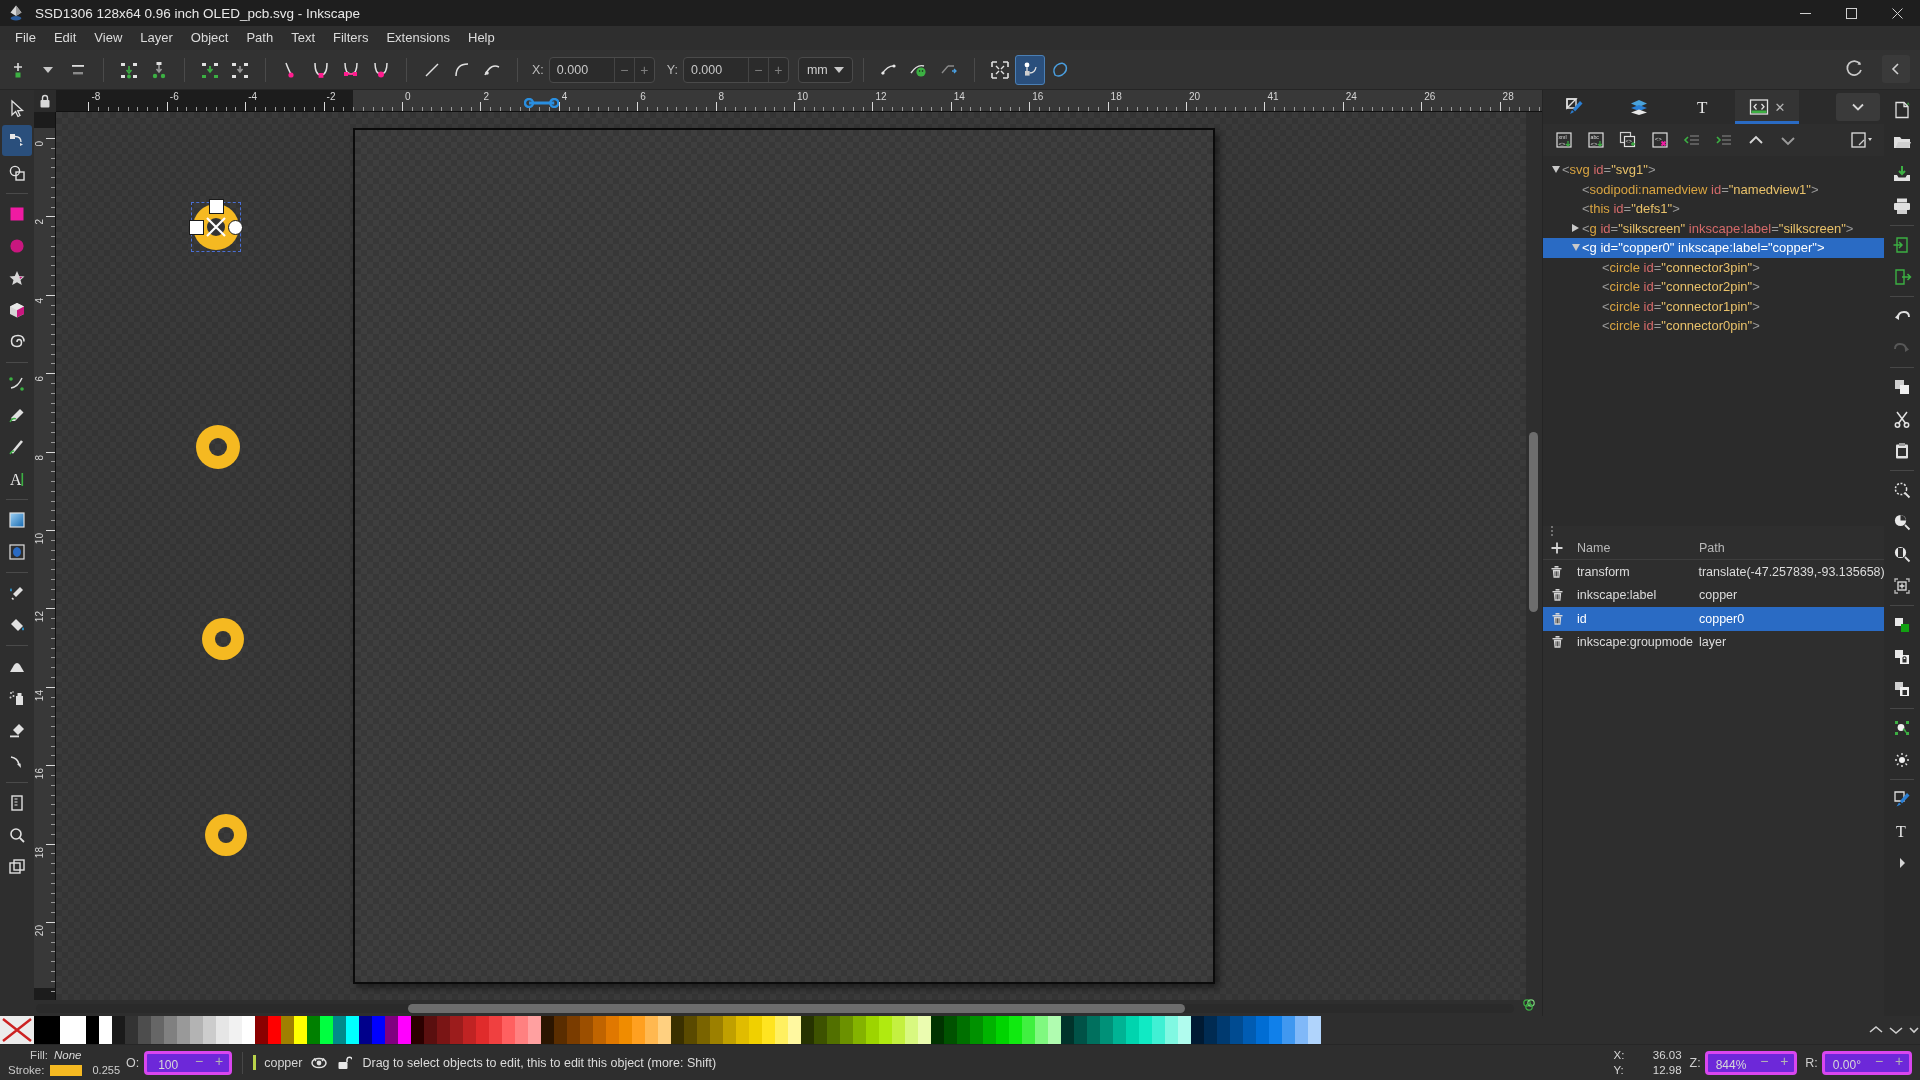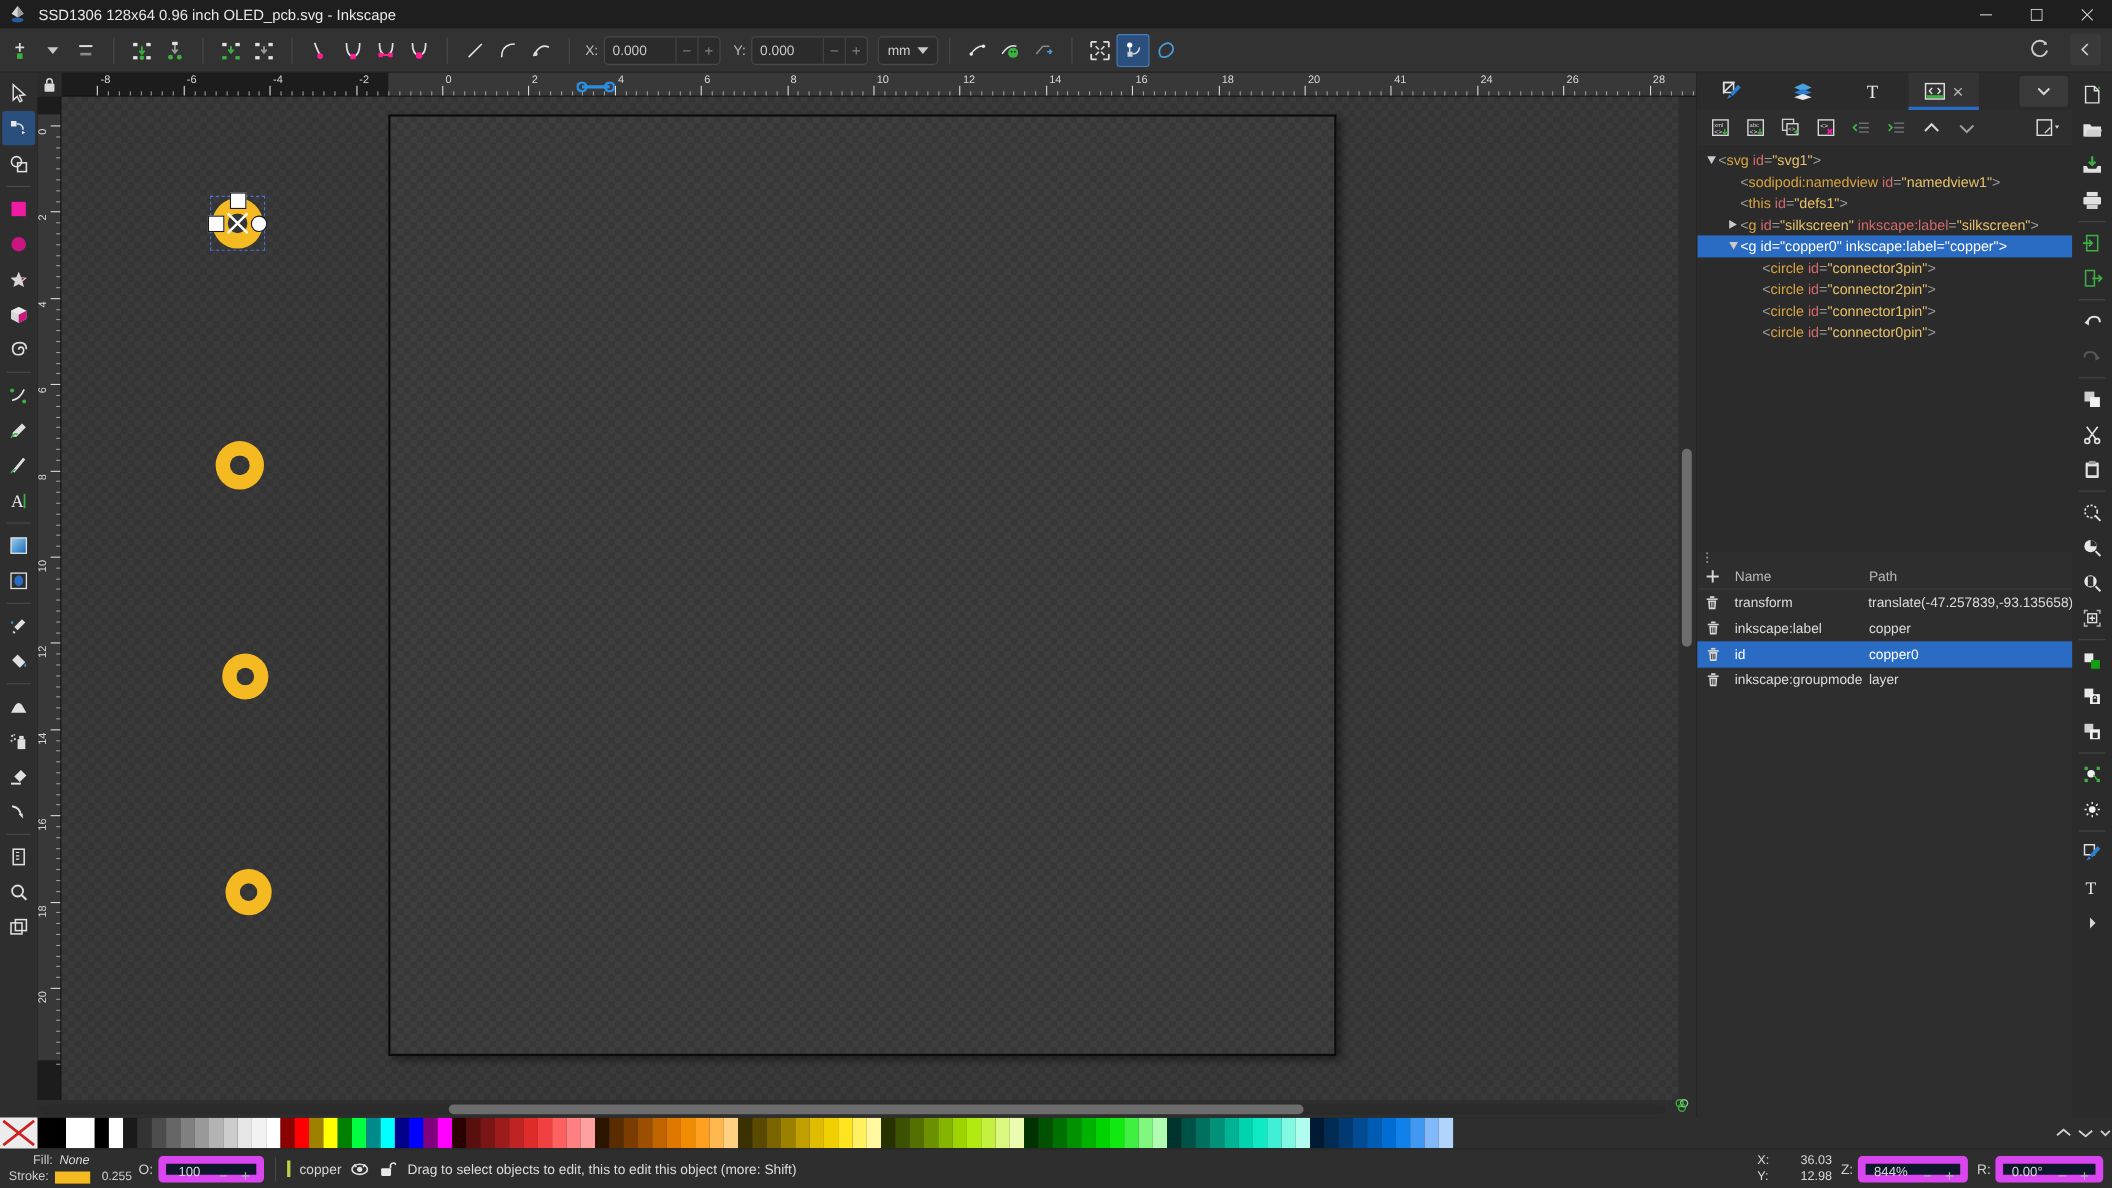--- a/index.html
+++ b/index.html
@@ -185,21 +185,21 @@
   .st-sep { width: 1px; height: 22px; background: #474747; margin: 0 10px; }
   .layer-block { display: flex; align-items: center; gap: 8px; }
   .layer-bar { width: 3px; height: 15px; background: #b9d34a; }
   .statusmsg { margin-left: 10px; color: #dcdcdc; }
   .stat-right { margin-left: auto; display: flex; align-items: center; padding-right: 8px; gap: 8px; }
   .xy-block { display: grid; grid-template-columns: 16px 52px; row-gap: 1px; font-size: 11.5px; color: #d8d8d8; }
   .xy-block span { line-height: 14px; }
   .xy-block .v { text-align: right; }
   .zr { display: flex; align-items: center; gap: 4px; }
   .zr .lb { color: #cfcfcf; }
-  .zbox { display:flex; align-items:flex-start; background:#0f172a; border:7px solid #d946ef; border-radius:4px; height:24px; }
+  .zbox { display:flex; align-items:flex-end; background:#6d28d9; border:3px solid #d946ef; border-radius:4px; height:24px; }
   .zbox .zv { padding: 0 8px; font-size: 12px; color: #d8d8d8; min-width: 42px; text-align:center;}
   .zbox .pm { width: 20px; text-align:center; color:#b5b5b5; font-size: 14px; line-height: 22px;}
   .pal-arrows { display:flex; flex-direction:column; align-items:center; justify-content:center; gap:1px; }
 </style>
 </head>
 <body>
 
 <div class="app">
 
   <div class="titlebar">
@@ -223,20 +223,32 @@
           </svg>
       </div>
       <div class="tb-btn close">
         <svg width="11" height="11" viewBox="0 0 11 11">
             <path d="M0.5 0.5 L10.5 10.5 M10.5 0.5 L0.5 10.5" stroke="#d0d0d0" fill="none"></path>
           </svg>
       </div>
     </div>
   </div>
 
+  <div class="menubar">
+    <div class="mi">File</div>
+    <div class="mi">Edit</div>
+    <div class="mi">View</div>
+    <div class="mi">Layer</div>
+    <div class="mi">Object</div>
+    <div class="mi">Path</div>
+    <div class="mi">Text</div>
+    <div class="mi">Filters</div>
+    <div class="mi">Extensions</div>
+    <div class="mi">Help</div>
+  </div>
 
   <div class="toolbar-top">
     <div class="tb-group">
       <div class="tbtn">
         <svg width="20" height="20" viewBox="0 0 20 20">
             <path d="M10 3v8M6 7h8" stroke="#dcdcdc" stroke-width="1.6"></path>
             <rect x="7.5" y="12.5" width="5" height="5" fill="#3cb043"></rect>
           </svg>
       </div>
       <div class="tbtn">

